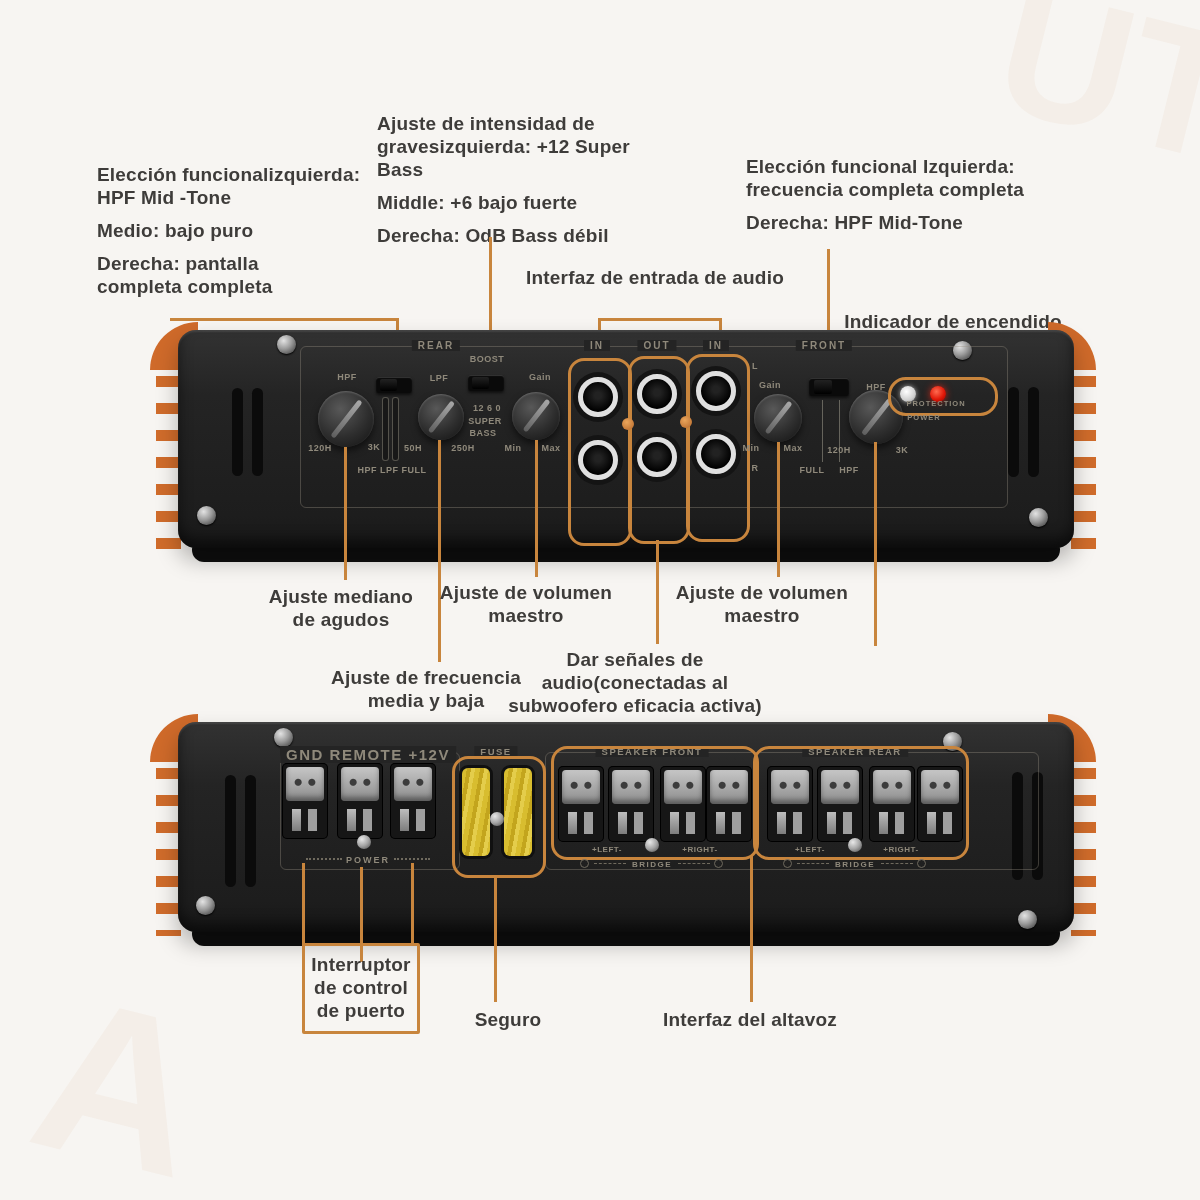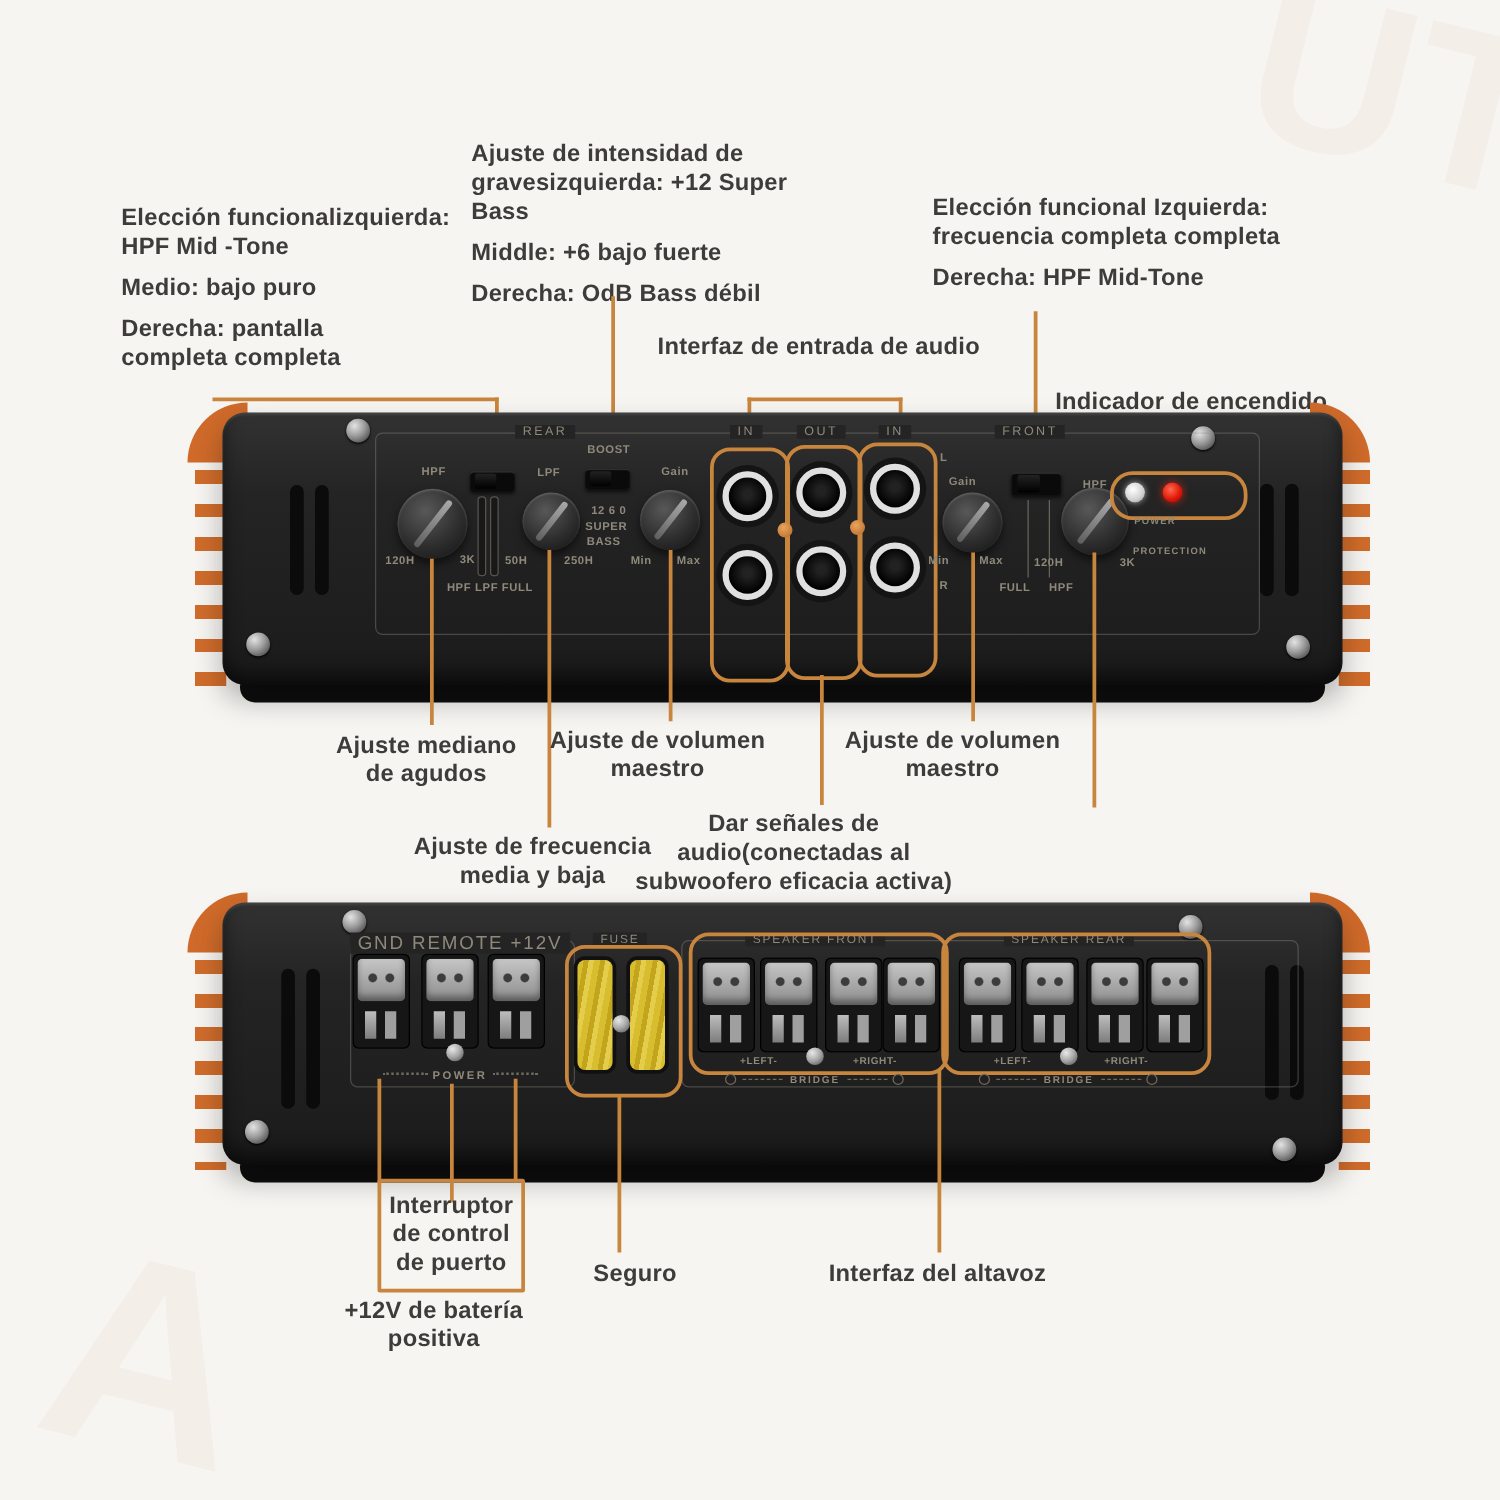--- a/index.html
+++ b/index.html
@@ -21,21 +21,21 @@
             background:repeating-linear-gradient(180deg,#d06c2b 0 11px,rgba(0,0,0,0) 11px 27px);}
   .corner{position:absolute;width:48px;height:48px;background:#cf6a2a;}
   .vent{position:absolute;width:11px;background:#0b0b0b;border-radius:6px;box-shadow:20px 0 0 #0b0b0b;}
   .screw{position:absolute;width:19px;height:19px;border-radius:50%;
          background:radial-gradient(circle at 35% 30%,#e3e3e3,#9b9b9b 45%,#4d4d4d 85%);
          box-shadow:0 1px 2px #000;}
   .mscrew{position:absolute;width:14px;height:14px;border-radius:50%;
           background:radial-gradient(circle at 35% 30%,#e8e8e8,#a5a5a5 50%,#5a5a5a 90%);}
   .outline{position:absolute;border:1px solid rgba(150,143,128,.38);border-radius:6px;}
   
-  .ptext{position:absolute;color:#8f897b;font-size:10px;font-weight:400;letter-spacing:2px;
+  .ptext{position:absolute;color:#8f897b;font-size:10px;font-weight:700;letter-spacing:2px;
          background:#242424;padding:0 6px;transform:translate(-50%,0);white-space:nowrap;}
   .ktext{position:absolute;color:#8f897b;font-size:9px;font-weight:700;letter-spacing:.5px;
          transform:translate(-50%,-50%);white-space:nowrap;}
   .tiny{font-size:7.5px;letter-spacing:1px;}
   
   .knob{position:absolute;border-radius:50%;
         background:radial-gradient(circle at 40% 32%,#585858,#2e2e2e 55%,#141414 95%);
         box-shadow:0 4px 7px rgba(0,0,0,.55),inset 0 1px 2px rgba(255,255,255,.22);}
   .knob::after{content:"";position:absolute;left:50%;top:9%;width:5px;height:82%;margin-left:-2.5px;
         background:linear-gradient(180deg,#c4c4c4,#6a6a6a);border-radius:3px;opacity:.8;
@@ -195,21 +195,21 @@
 
   <div class="ktext" style="left:876px;top:387px">HPF</div>
   <div class="knob" style="left:849px;top:390px;width:54px;height:54px"></div>
   <div class="ktext" style="left:839px;top:450px">120H</div>
   <div class="ktext" style="left:902px;top:450px">3K</div>
 
   <div class="obox" style="left:888px;top:377px;width:104px;height:33px;border-radius:18px"></div>
   <div class="led white" style="left:908px;top:394px"></div>
   <div class="led red" style="left:938px;top:394px"></div>
   <div class="ktext tiny" style="left:924px;top:417px">POWER</div>
-  <div class="ktext tiny" style="left:936px;top:441px">PROTECTION</div>
+  <div class="ktext tiny" style="left:936px;top:403px">PROTECTION</div>
 
   <div class="cl" style="left:344px;top:447px;width:3px;height:133px"></div>
   <div class="cl" style="left:438px;top:440px;width:3px;height:222px"></div>
   <div class="cl" style="left:535px;top:440px;width:3px;height:137px"></div>
   <div class="cl" style="left:656px;top:540px;width:3px;height:104px"></div>
   <div class="cl" style="left:777px;top:442px;width:3px;height:135px"></div>
   <div class="cl" style="left:874px;top:442px;width:3px;height:204px"></div>
 
   <div class="ann c" style="left:246px;top:585px;width:190px">
     <div>Ajuste mediano</div>
@@ -303,24 +303,20 @@
   <div class="cl" style="left:494px;top:876px;width:3px;height:126px"></div>
   <div class="cl" style="left:750px;top:856px;width:3px;height:146px"></div>
 
   <div class="obox" style="left:302px;top:943px;width:112px;height:85px;border-radius:2px">
     <div class="ann c" style="left:0;top:7px;width:112px">
       <div>Interruptor</div>
       <div>de control</div>
       <div>de puerto</div>
     </div>
   </div>
-  <div class="ann c" style="left:237px;top:1037px;width:220px">
-    <div>+12V de batería</div>
-    <div>positiva</div>
-  </div>
   <div class="ann c" style="left:448px;top:1008px;width:120px">
     <div>Seguro</div>
   </div>
   <div class="ann c" style="left:600px;top:1008px;width:300px">
     <div>Interfaz del altavoz</div>
   </div>
 
 </div>
 
 </body></html>

